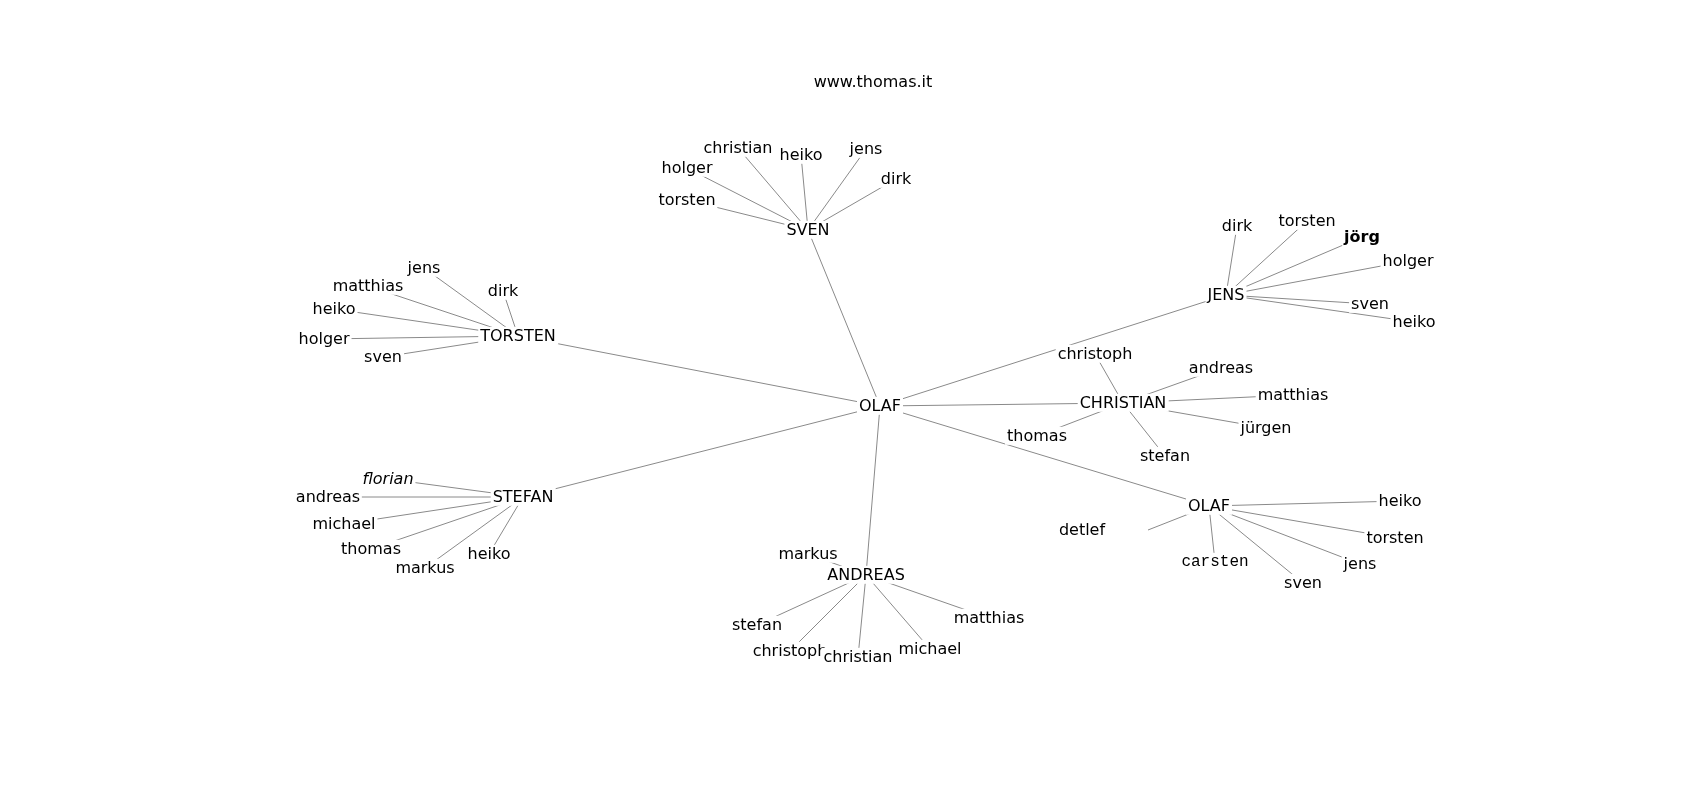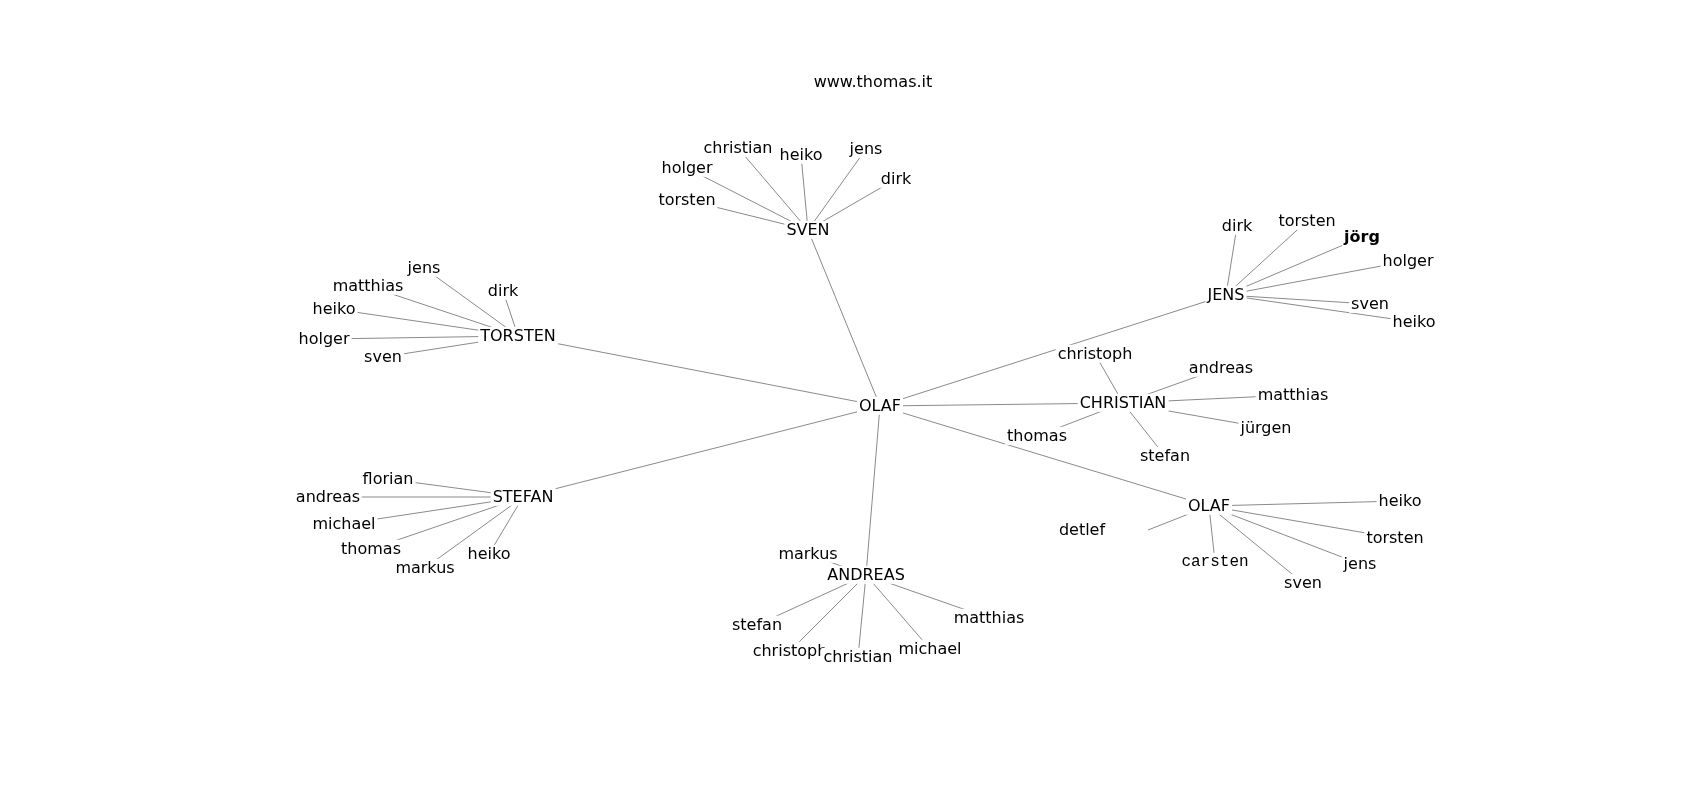--- a/index.html
+++ b/index.html
@@ -107,21 +107,21 @@
       <div class="node-label leaf" style="left: 687px; top: 168px;">holger</div>
       <div class="node-label leaf" style="left: 687px; top: 200px;">torsten</div>
       <div class="node-label hub" style="left: 518px; top: 336px;">TORSTEN</div>
       <div class="node-label leaf" style="left: 424px; top: 268px;">jens</div>
       <div class="node-label leaf" style="left: 368px; top: 286px;">matthias</div>
       <div class="node-label leaf" style="left: 334px; top: 309px;">heiko</div>
       <div class="node-label leaf" style="left: 324px; top: 339px;">holger</div>
       <div class="node-label leaf" style="left: 383px; top: 357px;">sven</div>
       <div class="node-label leaf" style="left: 503px; top: 291px;">dirk</div>
       <div class="node-label hub" style="left: 523px; top: 497px;">STEFAN</div>
-      <div class="node-label leaf" style="left: 388px; top: 479px;">florian</div>
+      <div class="node-label leaf" style="left: 388px; top: 479px; font-style: italic;">florian</div>
       <div class="node-label leaf" style="left: 328px; top: 497px;">andreas</div>
       <div class="node-label leaf" style="left: 344px; top: 524px;">michael</div>
       <div class="node-label leaf" style="left: 371px; top: 549px;">thomas</div>
       <div class="node-label leaf" style="left: 425px; top: 568px;">markus</div>
       <div class="node-label leaf" style="left: 489px; top: 554px;">heiko</div>
       <div class="node-label hub" style="left: 866px; top: 575px;">ANDREAS</div>
       <div class="node-label leaf" style="left: 808px; top: 554px;">markus</div>
       <div class="node-label leaf" style="left: 757px; top: 625px;">stefan</div>
       <div class="node-label leaf" style="left: 790px; top: 651px;">christoph</div>
       <div class="node-label leaf" style="left: 858px; top: 657px;">christian</div>

